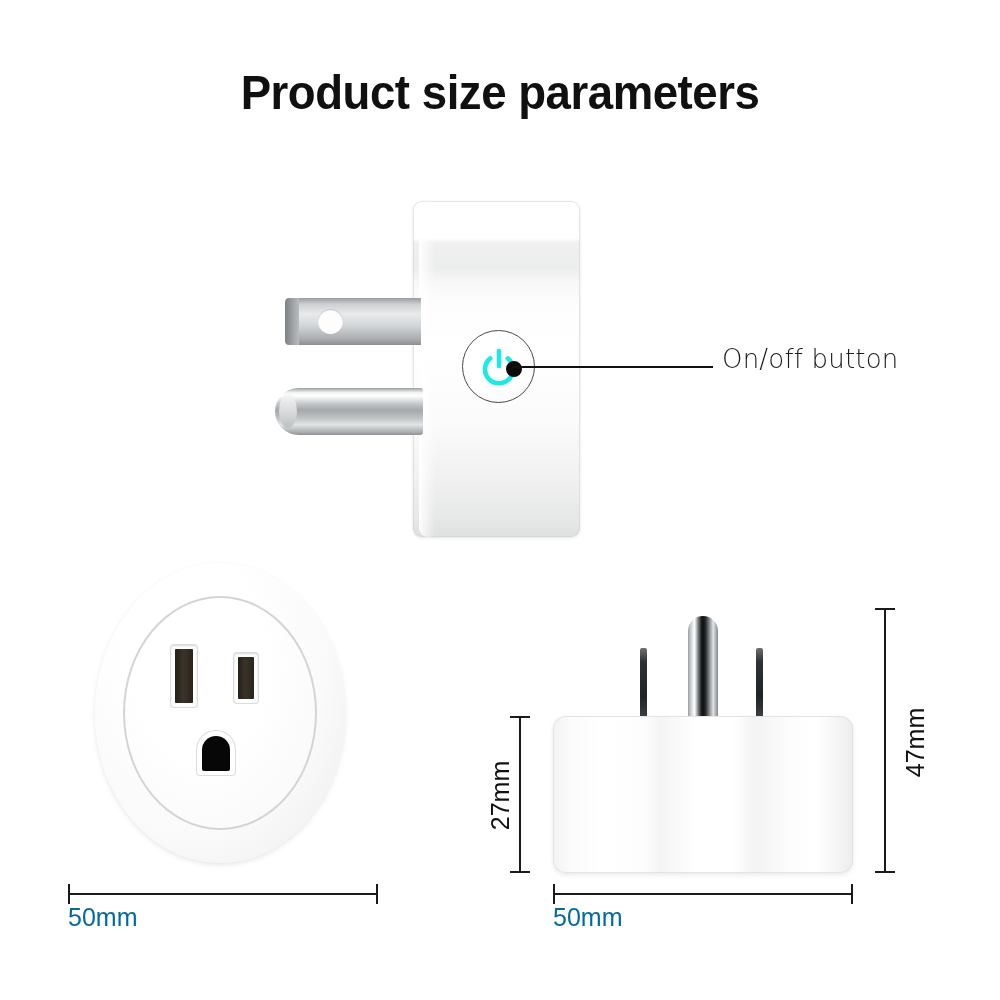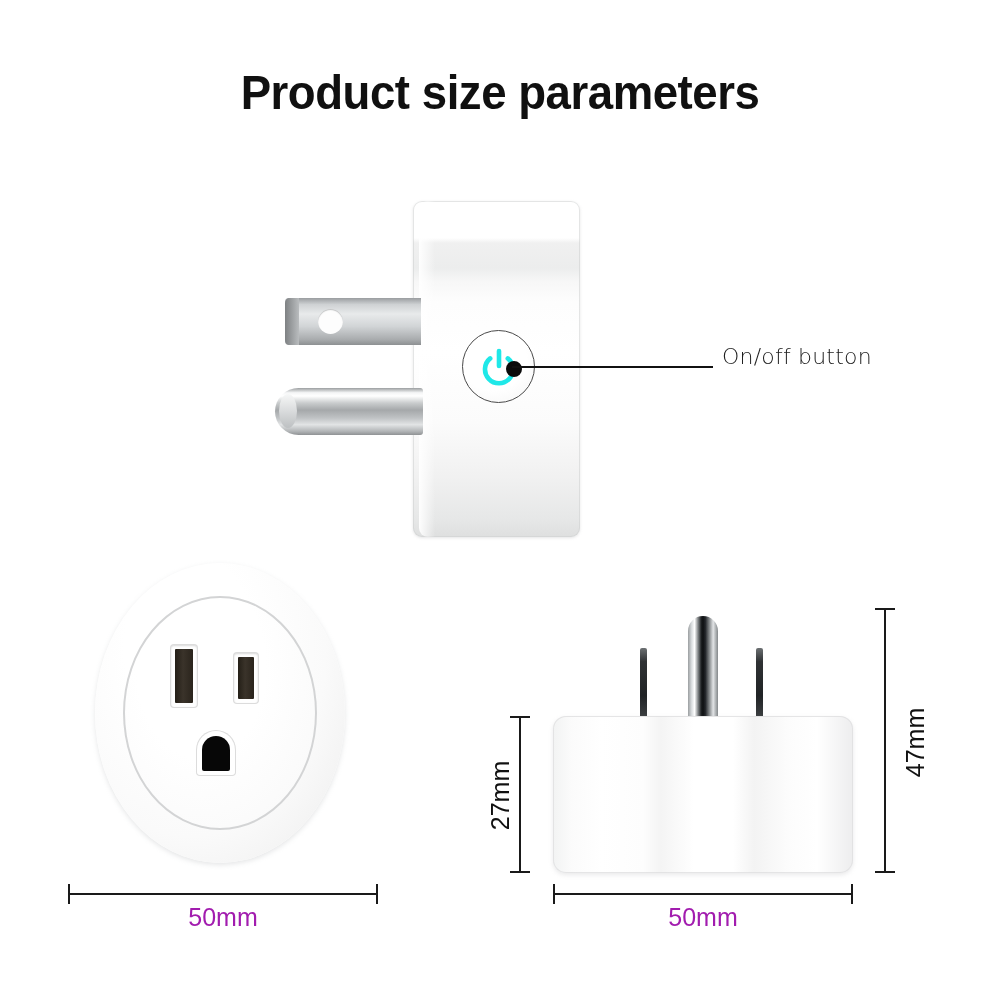--- a/index.html
+++ b/index.html
@@ -157,21 +157,21 @@
     top: 366px;
     width: 201px;
     height: 2.4px;
     background: #111111;
   }
   #callout-label {
     position: absolute;
     left: 722px;
     top: 344px;
     font-family: "DejaVu Sans", sans-serif;
-    font-size: 22px;
+    font-size: 26px;
     font-weight: 300;
     color: #1c1c1c;
     letter-spacing: 0.2px;
     white-space: nowrap;
   }
 
   
   #front-view {
     left: 95px;
     top: 563px;
@@ -304,22 +304,21 @@
     background: #1a1a1a;
   }
   .dim-v::before { top: 0; }
   .dim-v::after  { bottom: 0; }
 
   .dim-label-h {
     position: absolute;
     font-family: "Liberation Sans", sans-serif;
     font-size: 25px;
     font-weight: 400;
-    color: #a21caf;
-    text-align: center;
+    color: #0369a1;
     white-space: nowrap;
   }
   .dim-label-v {
     position: absolute;
     font-family: "Liberation Sans", sans-serif;
     font-size: 25px;
     font-weight: 400;
     color: #111111;
     white-space: nowrap;
     transform: rotate(-90deg);

